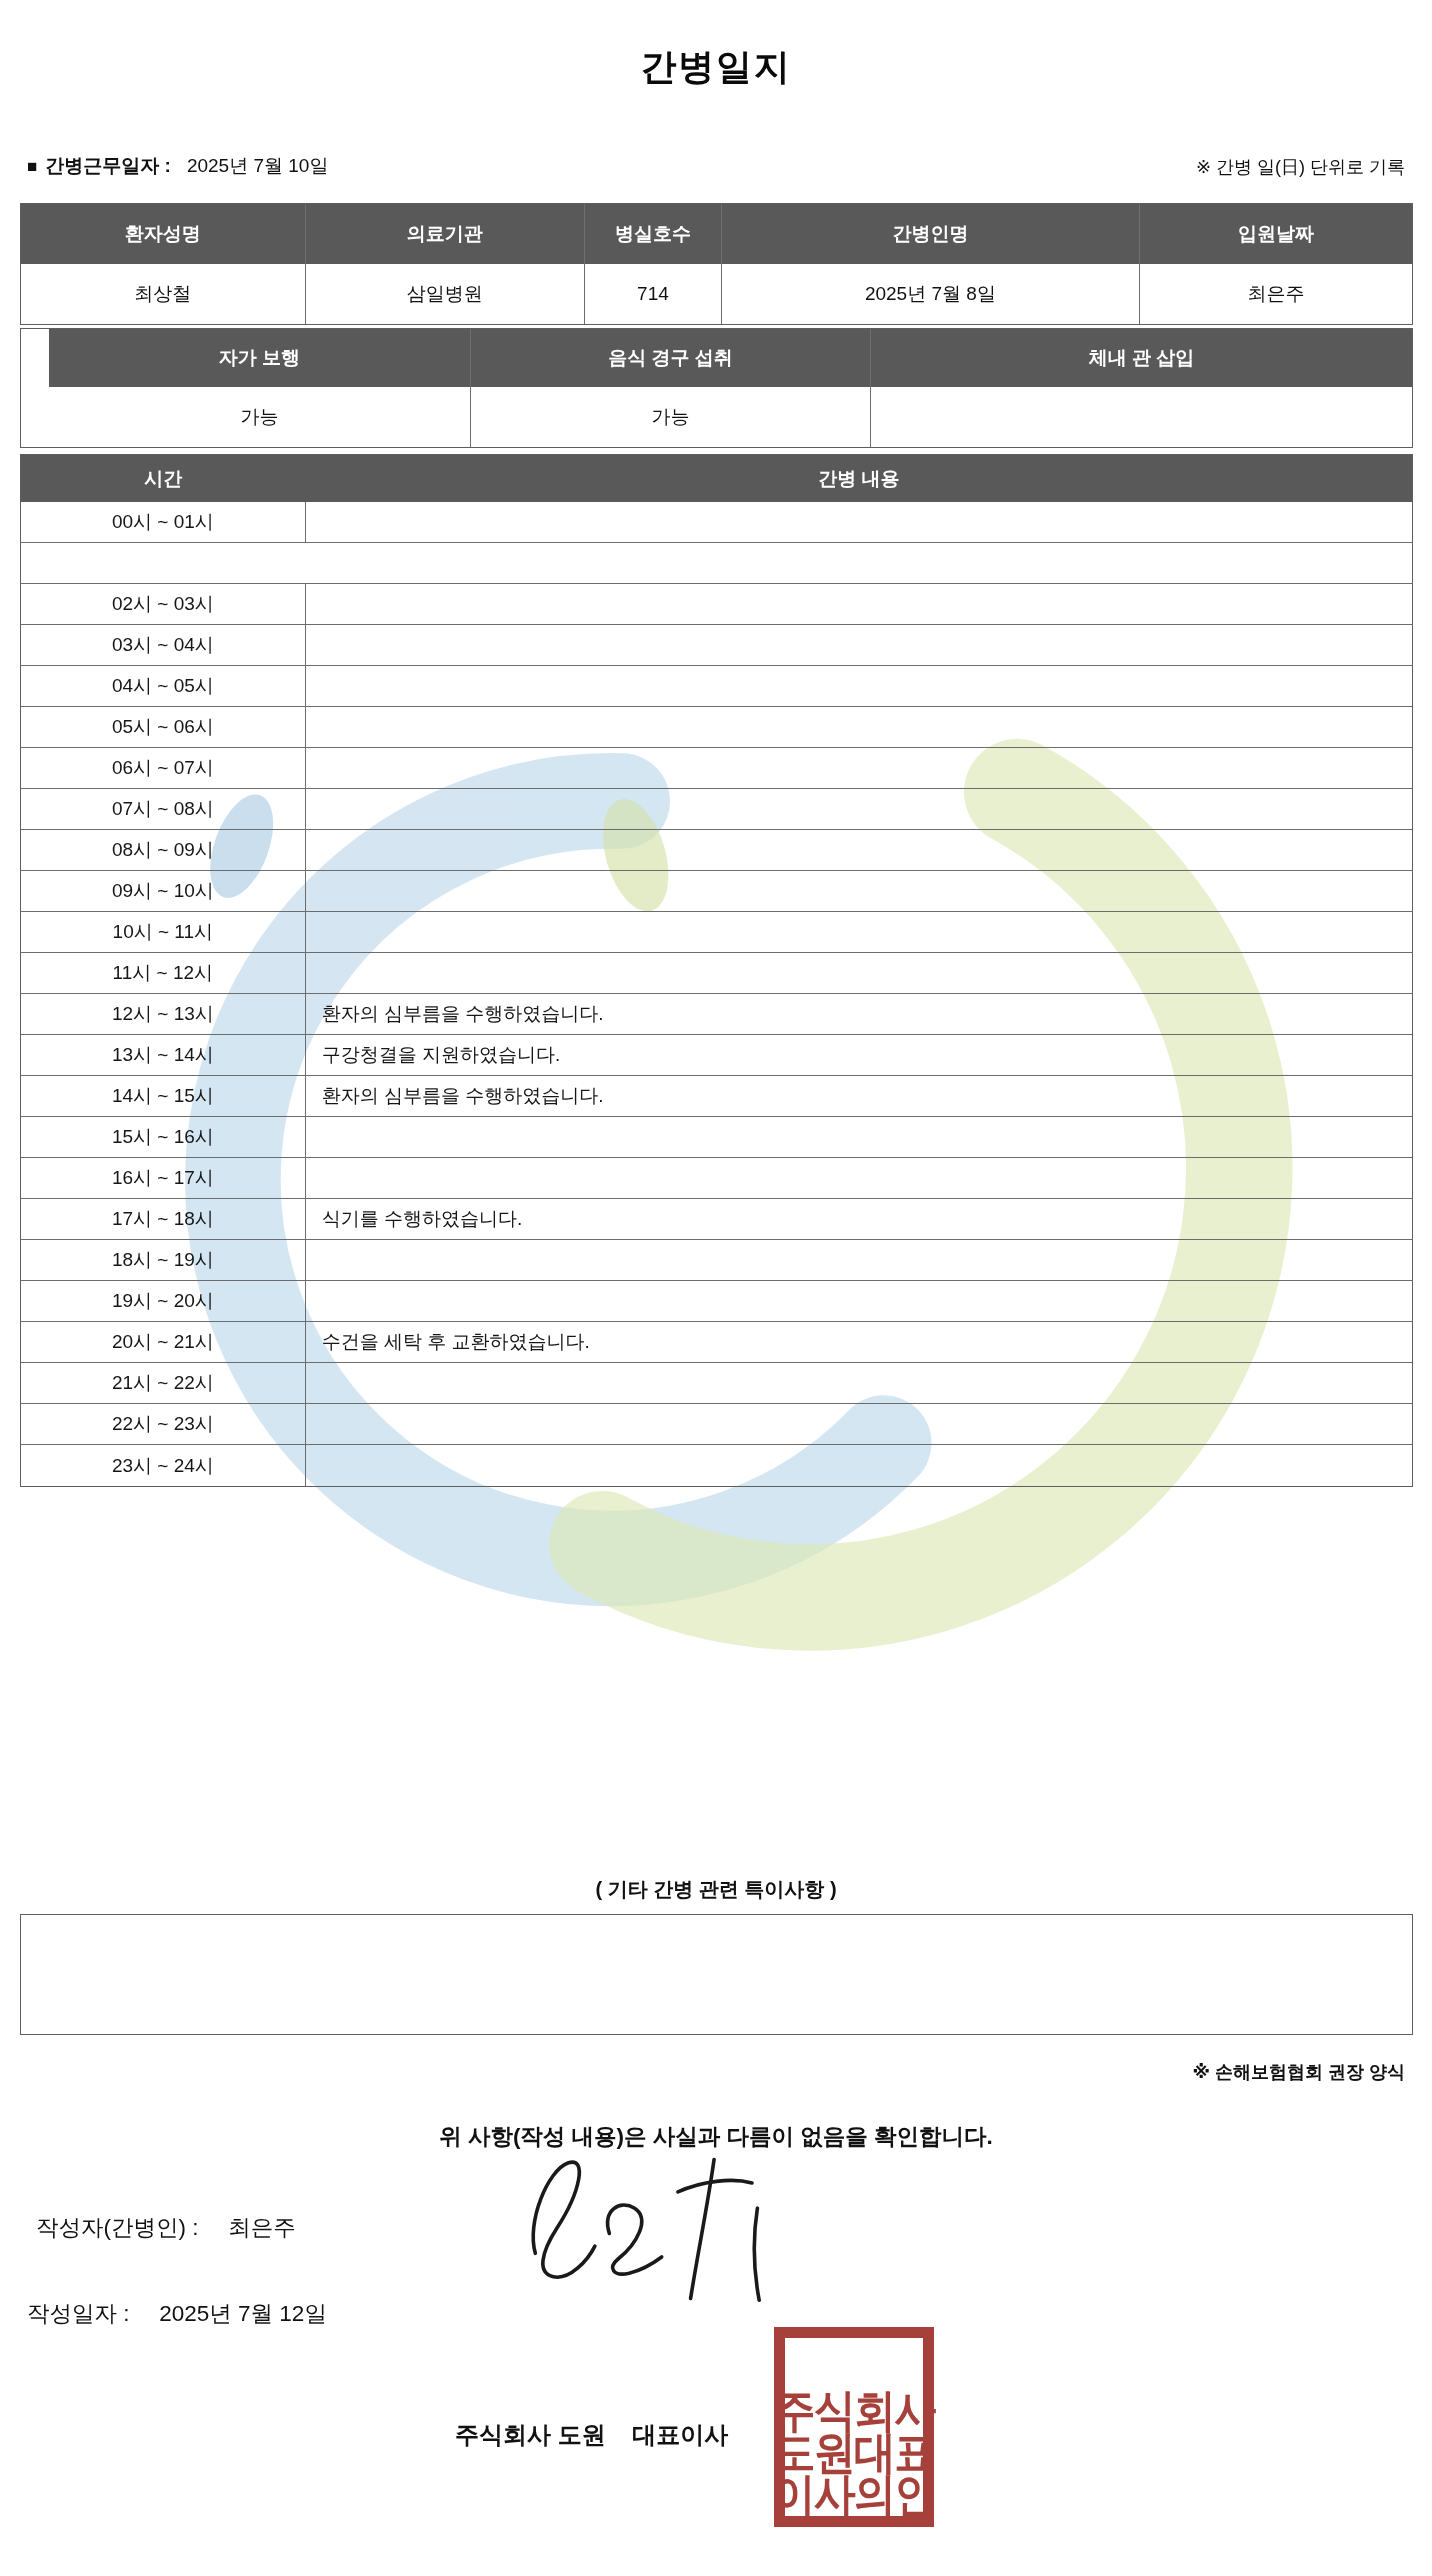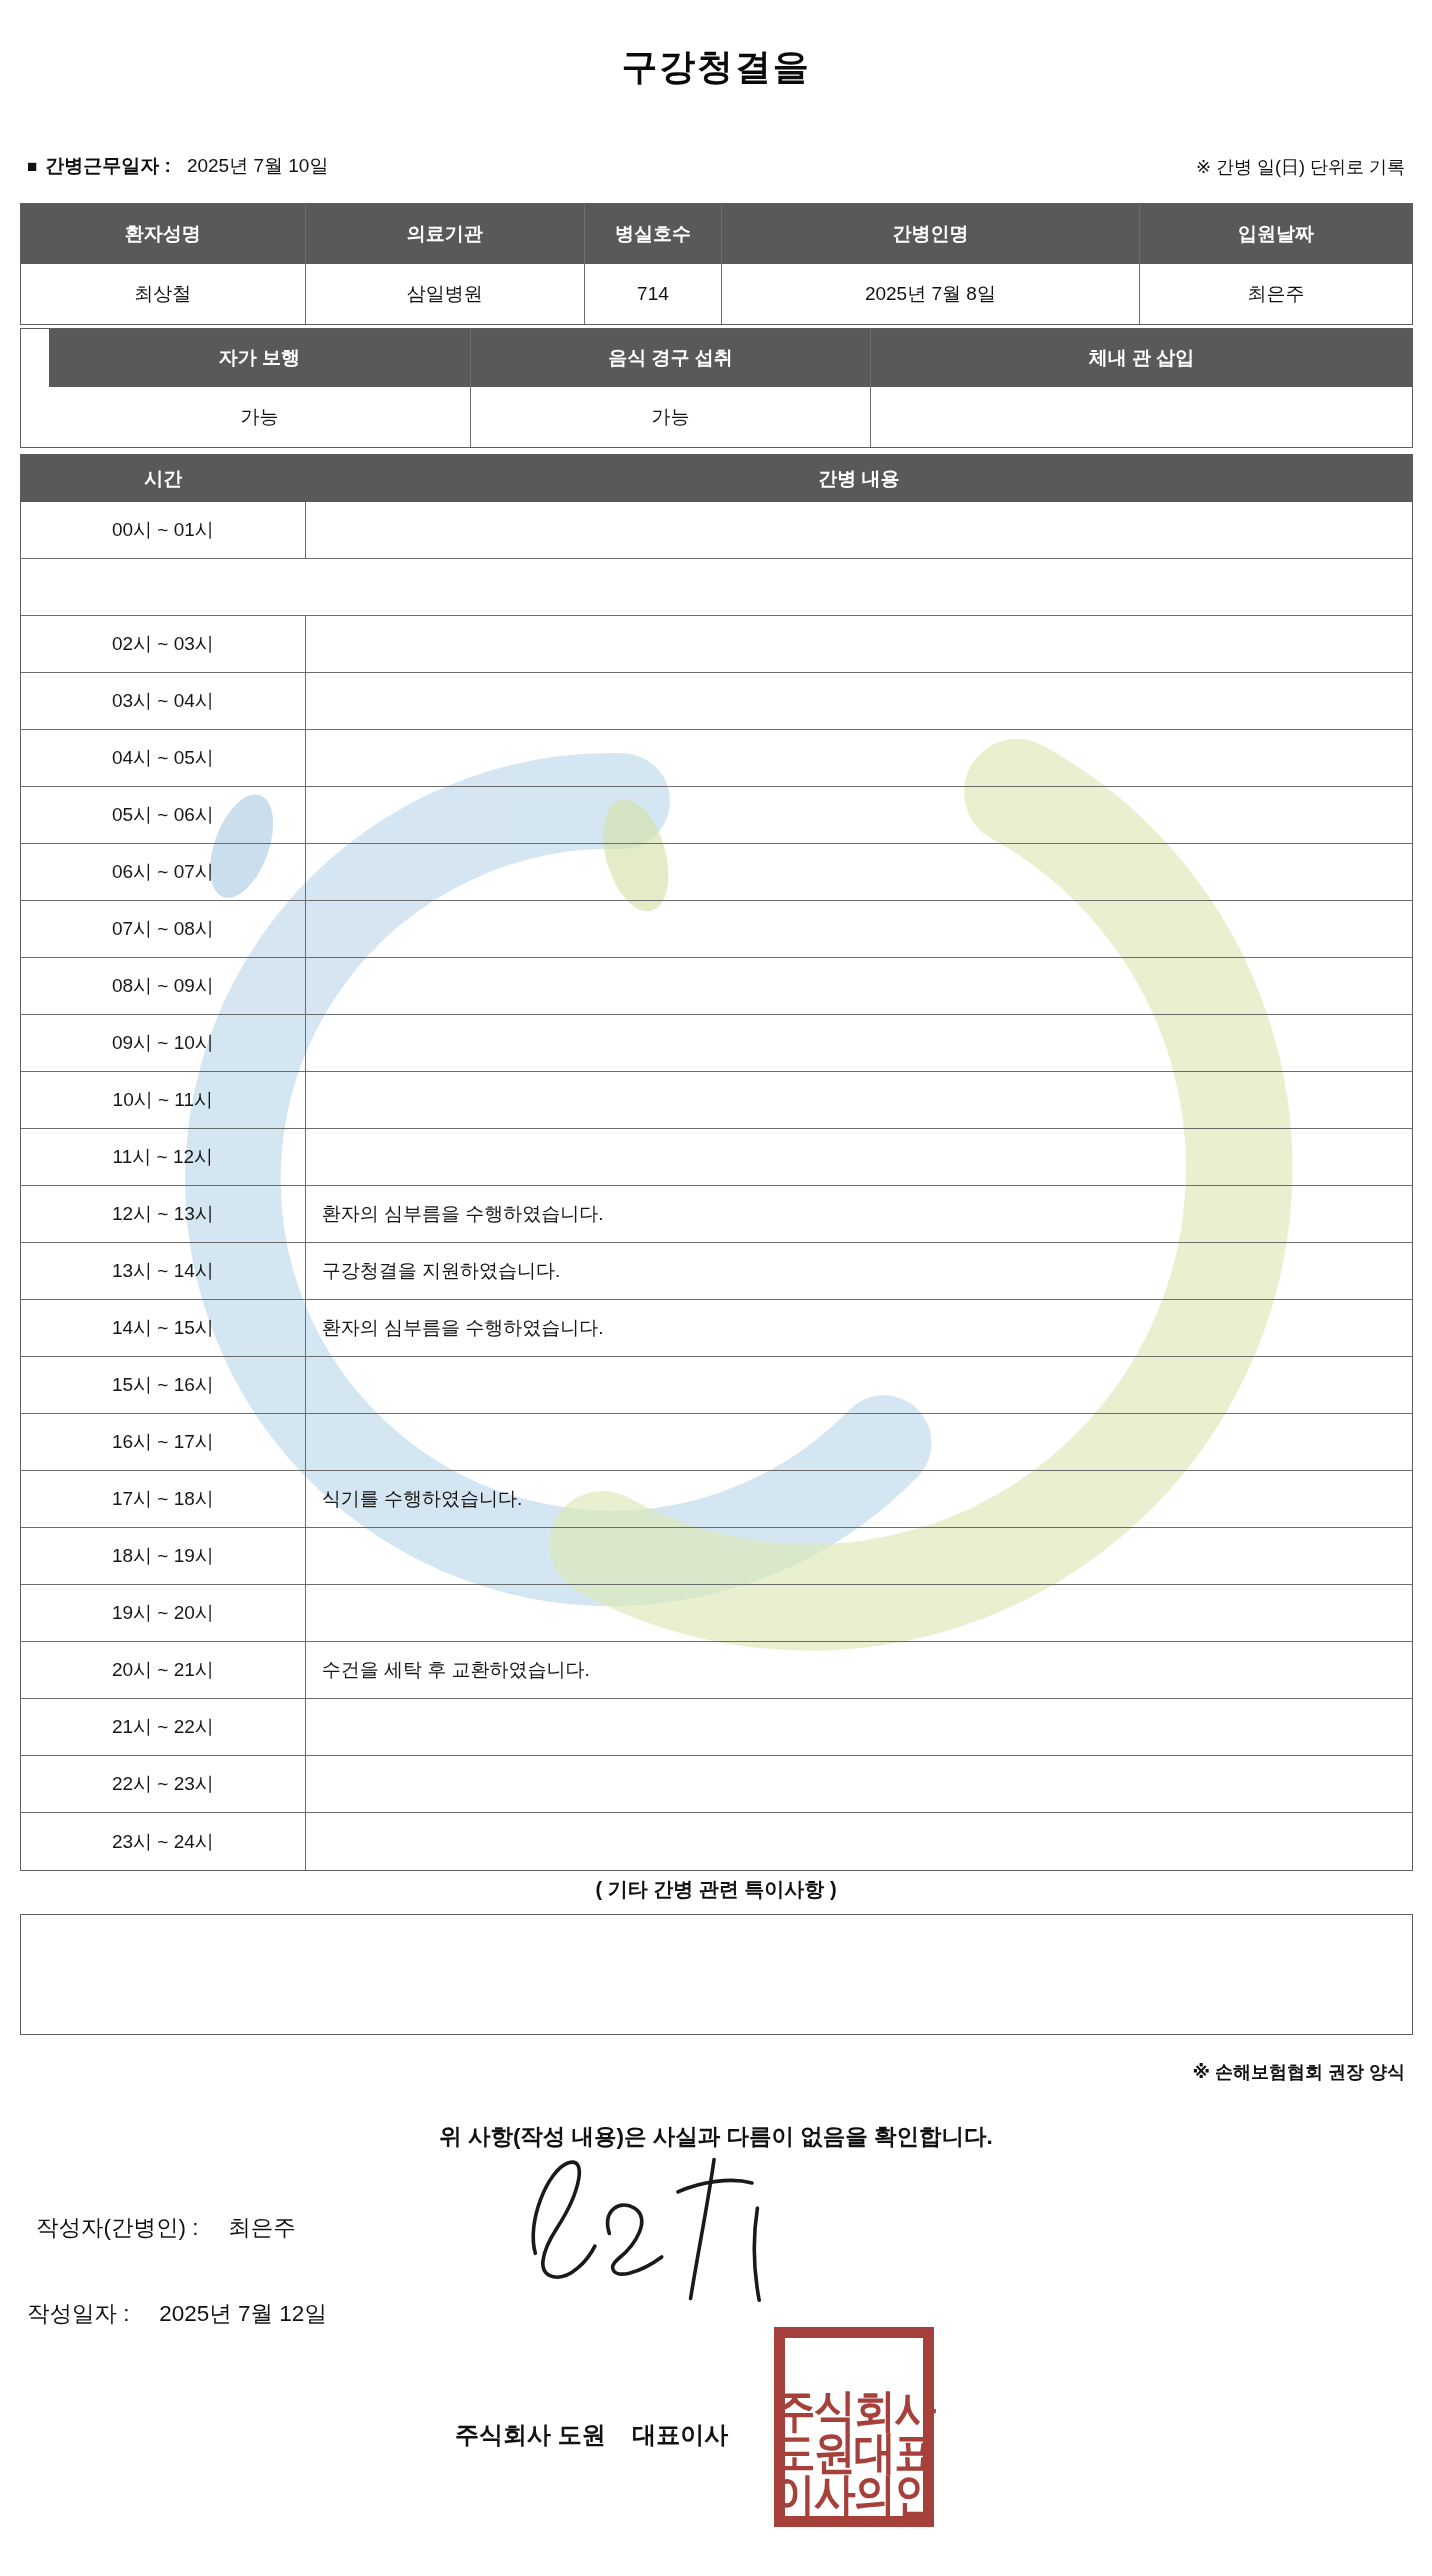--- a/index.html
+++ b/index.html
@@ -29,21 +29,21 @@
   .hcell:last-child { border-right:none; }
   .vcell { background:transparent; font-size:19px; display:flex; align-items:center; justify-content:center;
     border-right:1.8px solid var(--grid_border,#6c6c6c); }
   .vcell:last-child { border-right:none; }
   #tableA { top:203px; } #tableA .hcell { height:60px; } #tableA .vcell { height:60px; }
   #tableB { top:328px; } #tableB .hcell { height:58px; } #tableB .vcell { height:60px; }
 
   #careTable { top:454px; }
   .care-head { display:grid; grid-template-columns:316fr 1228fr; }
   .care-head .hcell { height:47px; border-right:none; }
-  .crow { display:grid; grid-template-columns:316fr 1228fr; height:57px; border-bottom:1.8px solid var(--grid_border,#6c6c6c); }
+  .crow { display:grid; grid-template-columns:316fr 1228fr; height:41px; border-bottom:1.8px solid var(--grid_border,#6c6c6c); }
   .crow:last-child { border-bottom:none; }
   .tcell { font-size:19px; display:flex; align-items:center; justify-content:center;
     border-right:1.8px solid var(--grid_border,#6c6c6c); color:#161616; }
   .ccell { font-size:19px; display:flex; align-items:center; justify-content:flex-start;
     padding-left:16px; color:#161616; }
 
   .notes-title { position:absolute; z-index:1; top:1876px; left:0; width:100%; text-align:center;
     font-size:20px; font-weight:bold; }
   .notes-box { position:absolute; z-index:1; top:1914px; left:20px; width:1393px; height:121px;
     border:1.8px solid #5e5e5e; background:#fff; font-size:19px; padding:9px; }
@@ -74,21 +74,21 @@
     <g opacity="0.55">
       <ellipse cx="268" cy="938" rx="30" ry="60" fill="#9fc4e0" transform="rotate(20 268 938)"></ellipse>
       <path d="M 690 888 A 420 420 0 1 0 980 1600" fill="none" stroke="#b3d1e9" stroke-width="106" stroke-linecap="round"></path>
     </g>
     <g opacity="0.62">
       <ellipse cx="705" cy="948" rx="33" ry="64" fill="#d4e2a6" transform="rotate(-16 705 948)"></ellipse>
       <path d="M 1128 878 A 470 470 0 1 1 668 1712" fill="none" stroke="#dbe7b2" stroke-width="118" stroke-linecap="round"></path>
     </g>
   </svg>
 
-  <h1 class="title">구강청결을</h1>
+  <h1 class="title">간병일지</h1>
 
   <div class="meta">
     <div class="meta-left">
       <span class="sq">■</span>
       <span>간병근무일자 :</span>
       <span class="meta-val">2025년 7월 10일</span>
     </div>
     <div class="meta-right">※ 간병 일(日) 단위로 기록</div>
   </div>
 

